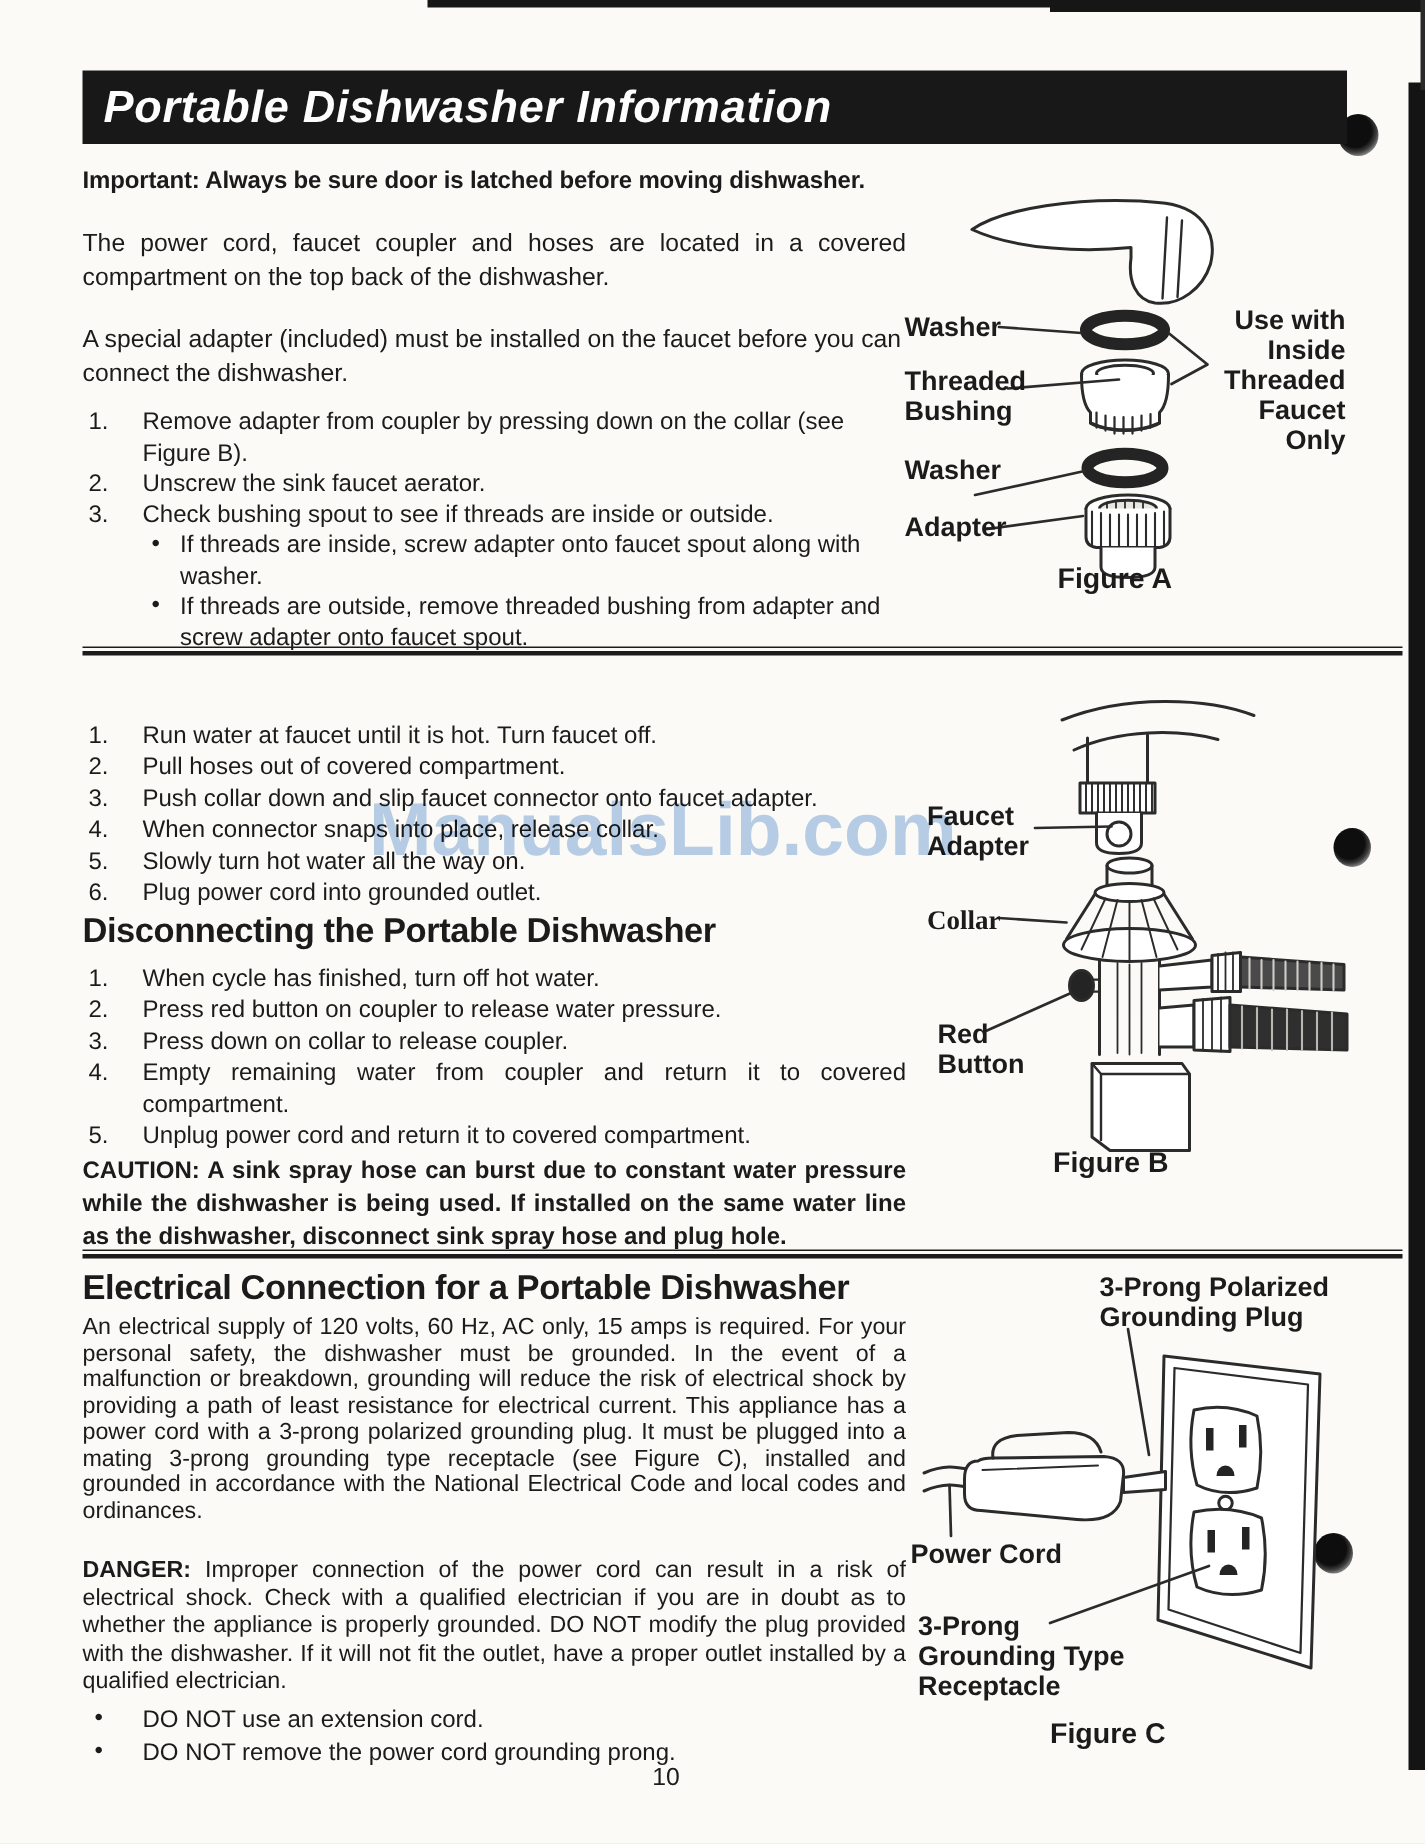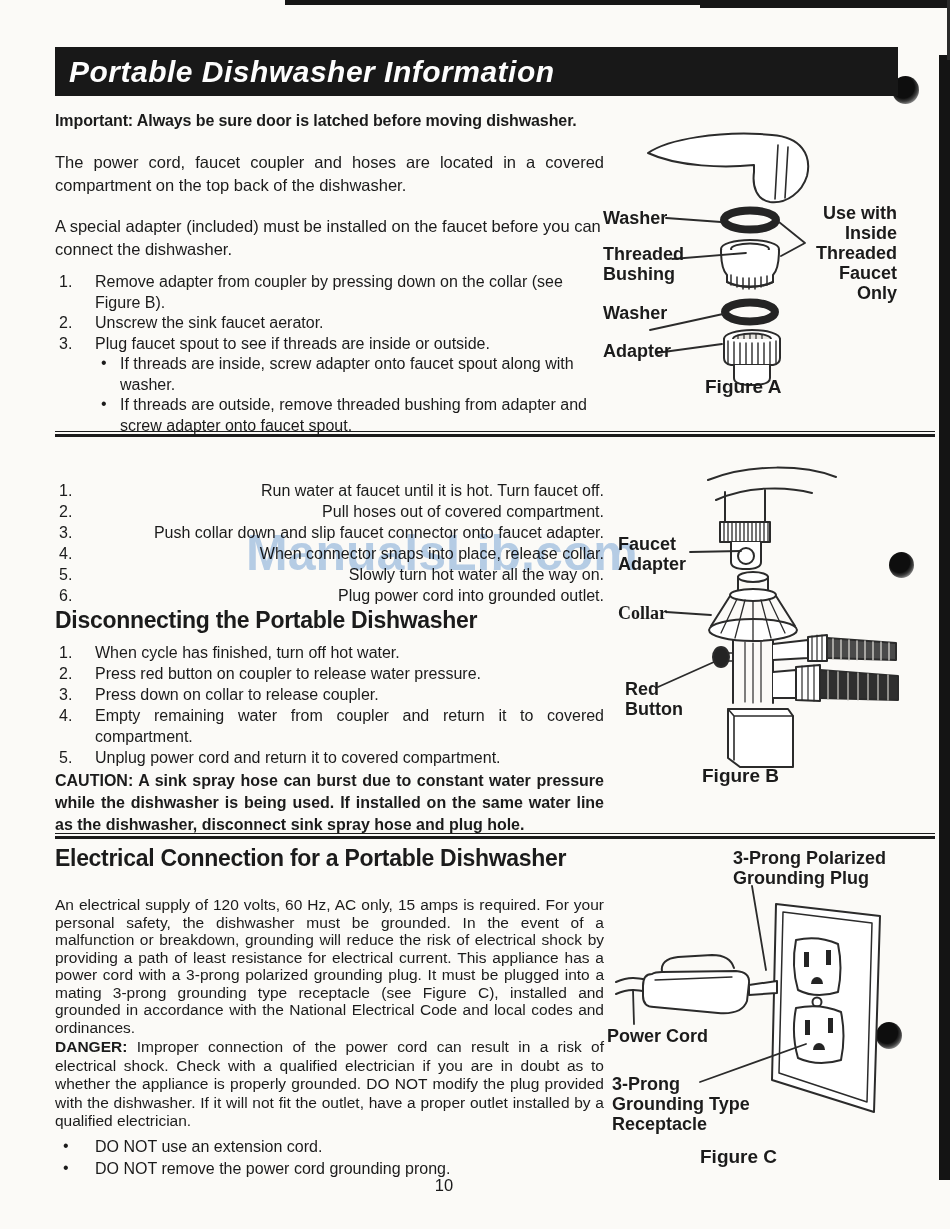--- a/index.html
+++ b/index.html
@@ -27,24 +27,24 @@
     font-style:italic;font-weight:bold;font-size:30px;line-height:49px;
     padding-left:14px;box-sizing:border-box;letter-spacing:.5px;
   }
 
   
   .blk{position:absolute;left:55px;width:549px;}
   .important{top:112px;font-weight:bold;font-size:16px;letter-spacing:-0.1px;}
   .p1{top:151px;font-size:16.5px;line-height:22.5px;text-align:justify;}
   .p2{top:215px;font-size:16.5px;line-height:22.5px;}
   .intro-steps{top:272px;font-size:16px;line-height:20.5px;}
-  .connect-steps{top:480px;font-size:16px;line-height:21px;text-align:right;}
+  .connect-steps{top:480px;font-size:16px;line-height:21px;}
   .disconnect-steps{top:642px;font-size:16px;line-height:21px;text-align:justify;}
   .caution{top:770px;font-weight:bold;font-size:16px;line-height:22px;text-align:justify;}
-  .elec-body{top:876px;font-size:15.5px;line-height:17.5px;text-align:justify;margin-top:20px;}
+  .elec-body{top:876px;font-size:15.5px;line-height:17.5px;text-align:justify;}
   .danger{top:1038px;font-size:15.5px;line-height:18.5px;text-align:justify;}
   .danger-bullets{top:1136px;font-size:16px;line-height:21.5px;}
 
   .h2{position:absolute;left:55px;width:600px;font-weight:bold;font-size:23px;letter-spacing:-0.3px;}
   .h2-connect{top:446px;}
   .h2-disconnect{top:607px;}
   .h2-elec{top:845px;}
 
   
   .rule{position:absolute;left:55px;width:880px;height:6px;}
@@ -97,21 +97,21 @@
 
   <div class="title-bar">Portable Dishwasher Information</div>
 
   <div class="blk important">Important: Always be sure door is latched before moving dishwasher.</div>
   <div class="blk p1">The power cord, faucet coupler and hoses are located in a covered compartment on the top back of the dishwasher.</div>
   <div class="blk p2">A special adapter (included) must be installed on the faucet before you can connect the dishwasher.</div>
 
   <div class="blk intro-steps steps">
     <div class="step">Remove adapter from coupler by pressing down on the collar (see Figure B).</div>
     <div class="step">Unscrew the sink faucet aerator.</div>
-    <div class="step">Plug faucet spout to see if threads are inside or outside.</div>
+    <div class="step">Check bushing spout to see if threads are inside or outside.</div>
     <div class="bullet">If threads are inside, screw adapter onto faucet spout along with washer.</div>
     <div class="bullet">If threads are outside, remove threaded bushing from adapter and screw adapter onto faucet spout.</div>
   </div>
 
   <div class="rule rule-1">
       <div class="thin"></div>
       <div class="gap"></div>
       <div class="thick"></div>
     </div>
   <div class="rule rule-2">

